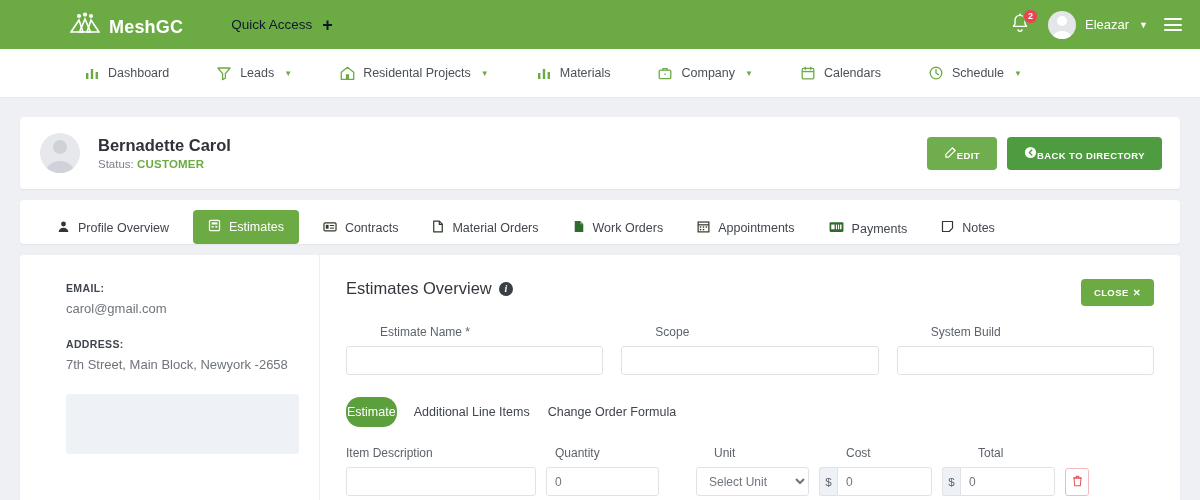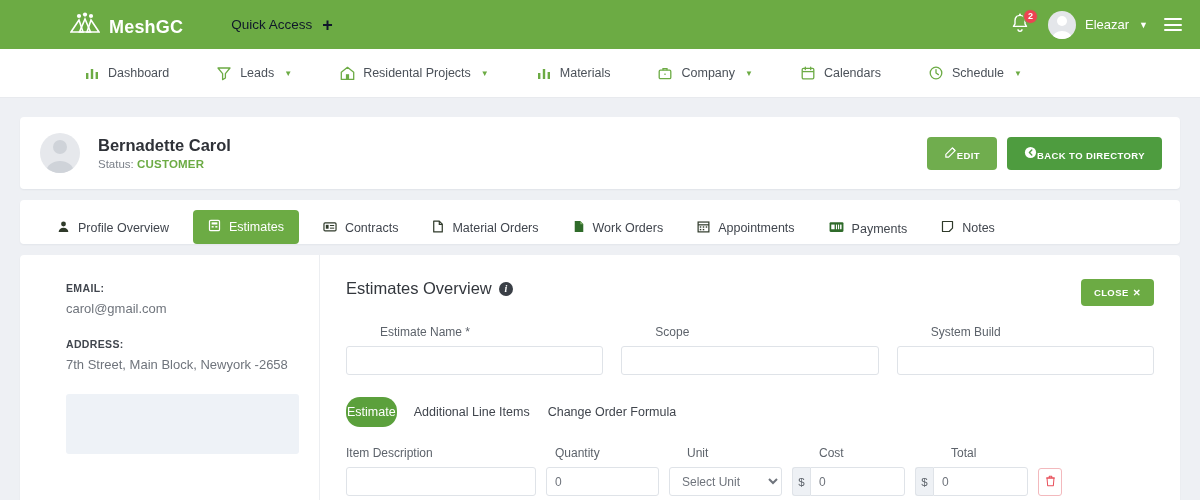--- a/index.html
+++ b/index.html
@@ -188,21 +188,21 @@
     font-size: 12.5px; color: #40454d; padding: 8px 1px;
     border-radius: 14px; cursor: pointer; white-space: nowrap;
   }
   .subtab.active { background: #5ba03c; color: #fff; }
   .subtab + .subtab { margin-left: 10px; }
 
   .items-head { display: flex; gap: 19px; margin-top: 19px; }
   .items-row  { display: flex; gap: 10px; margin-top: 7px; align-items: center; }
   .c-desc { width: 190px; flex: none; }
   .c-qty  { width: 113px; flex: none; }
-  .c-unit { width: 113px; flex: none; }
+  .c-unit { width: 113px; flex: none; margin-left: 27px; }
   .c-cost { width: 113px; flex: none; }
   .c-tot  { width: 113px; flex: none; }
   .c-del  { width: 26px; flex: none; }
   .col-label { font-size: 12px; color: #5d636b; }
   .inp {
     width: 100%; height: 29px; border: 1px solid #dfe3e8; border-radius: 3px;
     padding: 0 8px; font-size: 12px; color: #6f747c; background: #fff;
     font-family: "Liberation Sans", sans-serif; outline: none;
   }
   .money { display: flex; }

